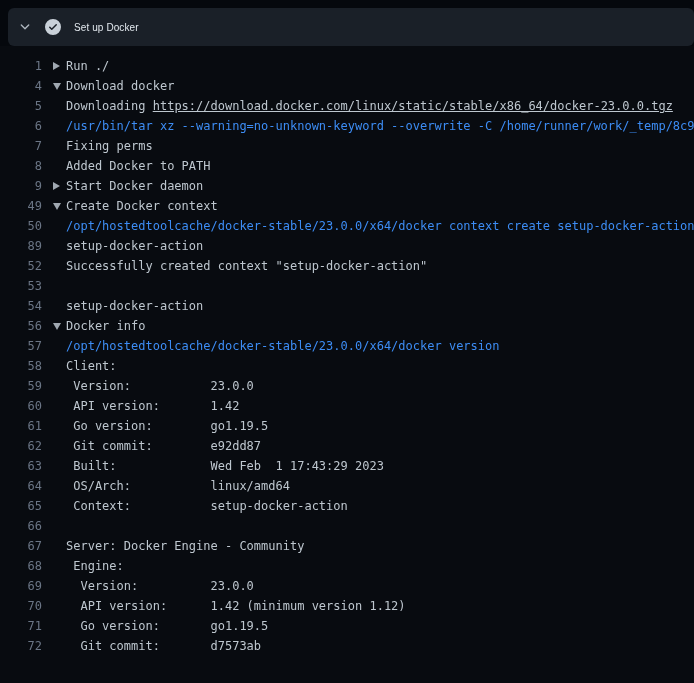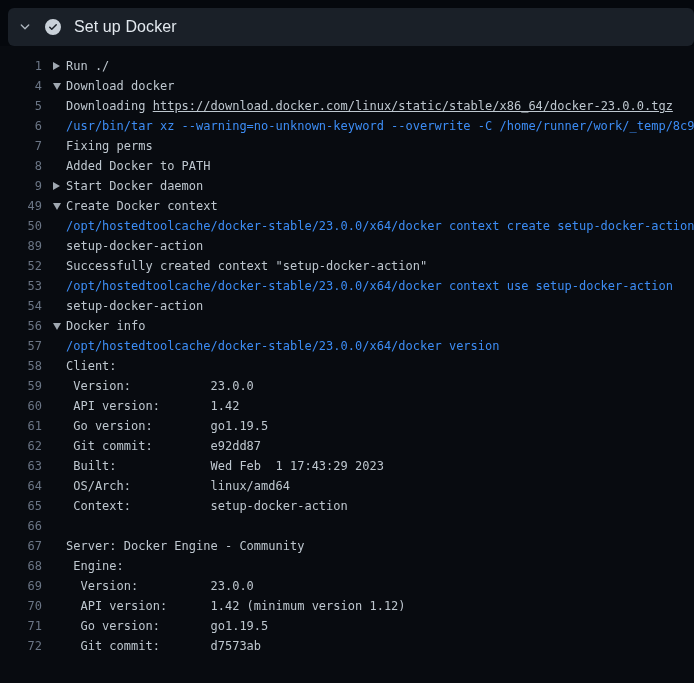--- a/index.html
+++ b/index.html
@@ -26,21 +26,21 @@
     border-radius:6px;
     display:flex;align-items:center;
     padding:0 10px;
     cursor:pointer;
   }
   .chev{width:14px;height:14px;display:flex;align-items:center;justify-content:center;flex:none;}
   .status{width:16px;height:16px;margin-left:13px;flex:none;}
   .step-title{
     margin-left:13px;
     color:var(--title);
-    font-size:16px;
+    font-size:10px;
     letter-spacing:.1px;
   }
   .log{
     position:absolute;top:46px;left:0;right:0;bottom:0;
     background:var(--log-bg);
     padding-top:10px;
     overflow:hidden;
   }
   .row{
     display:flex;align-items:center;
@@ -151,21 +151,20 @@
         <span class="content"><span class="plain">setup-docker-action</span></span>
       </div>
       <div class="row">
         <a class="num">52</a>
         <span class="arrowbox"></span>
         <span class="content"><span class="plain">Successfully created context "setup-docker-action"</span></span>
       </div>
       <div class="row">
         <a class="num">53</a>
         <span class="arrowbox"></span>
-        <span class="content"><span class="cmd">/opt/hostedtoolcache/docker-stable/23.0.0/x64/docker context use setup-docker-action</span></span>
       </div>
       <div class="row">
         <a class="num">54</a>
         <span class="arrowbox"></span>
         <span class="content"><span class="plain">setup-docker-action</span></span>
       </div>
       <div class="row">
         <a class="num">56</a>
         <span class="arrowbox">
           <span class="tri-down"></span>

